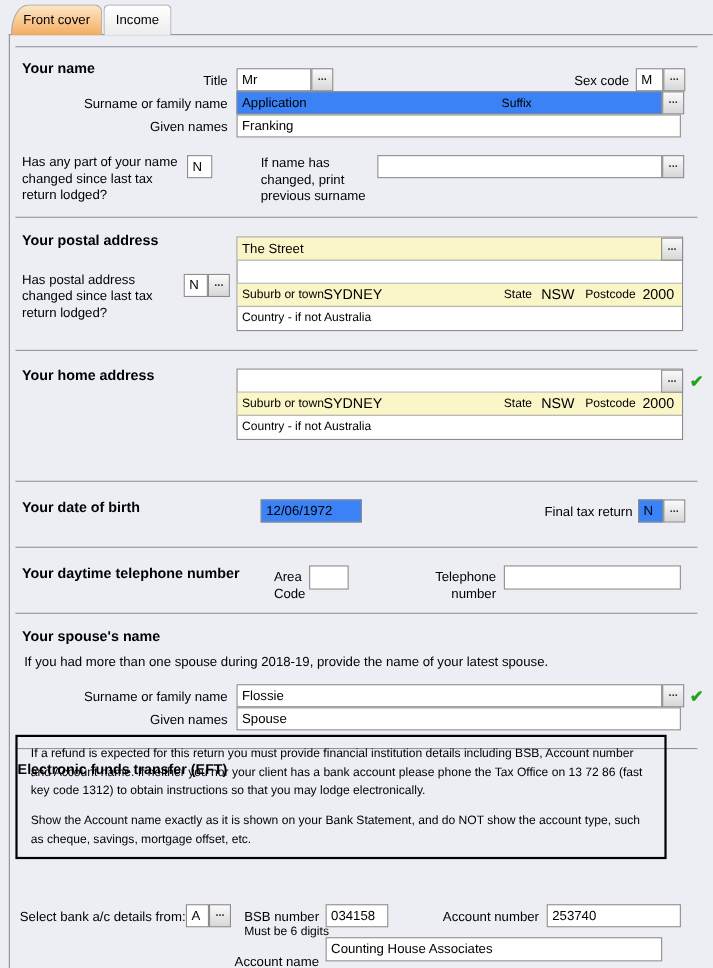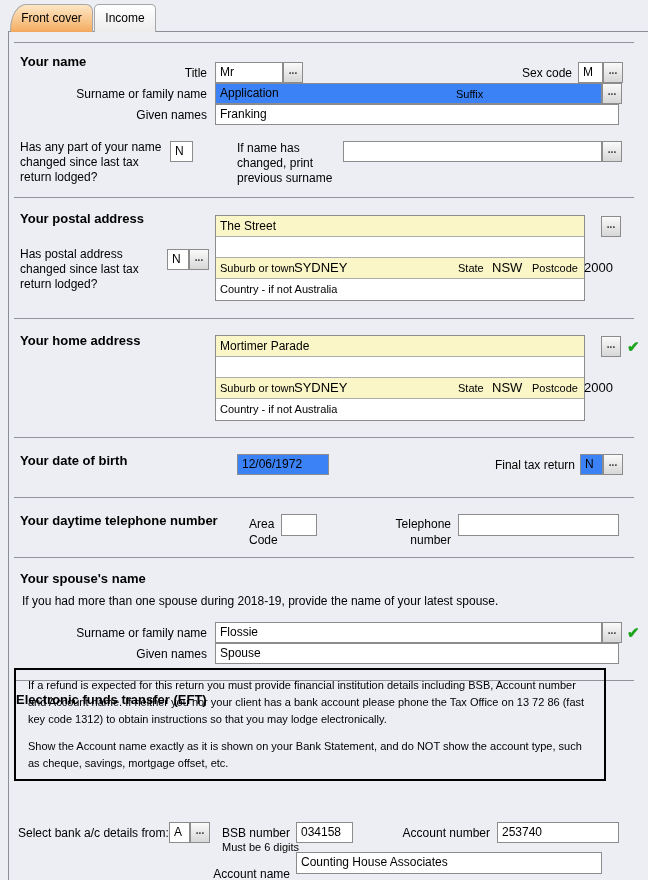--- a/index.html
+++ b/index.html
@@ -13,21 +13,21 @@
   .h{position:absolute;font-weight:bold;font-size:13px;color:#000;}
   .lbl{position:absolute;font-size:12px;color:#000;}
   .lblr{position:absolute;font-size:12px;color:#000;text-align:right;}
   .small{font-size:11px;}
   .fld{position:absolute;height:21px;box-sizing:border-box;border:1px solid #8c8c8c;background:#fff;font-size:12px;line-height:19px;padding-left:4px;overflow:hidden;white-space:nowrap;}
   .yellow{background:#3b82f6;}
   .dots{position:absolute;width:20px;height:21px;box-sizing:border-box;border:1px solid #8c8c8c;background:linear-gradient(#fafafa,#d7d7d7);font-size:10px;font-weight:bold;text-align:center;line-height:16px;color:#333;cursor:pointer;}
   .sep{position:absolute;left:14px;width:620px;height:1px;background:#8f949b;}
   .check{position:absolute;color:#1ea51e;font-size:15px;font-weight:bold;}
   
-  .ablock{position:absolute;left:215px;width:370px;box-sizing:border-box;border:1px solid #8c8c8c;background:#fff;}
+  .ablock{position:absolute;left:215px;width:406px;box-sizing:border-box;border:1px solid #8c8c8c;background:#fff;}
   .arow{position:relative;height:21px;box-sizing:border-box;border-bottom:1px solid #adadad;font-size:12px;line-height:20px;}
   .arow:last-child{border-bottom:none;}
   .ay{background:#faf6c8;}
   .arow .v{position:absolute;top:0;font-size:13px;line-height:20px;}
   .arow .sl{position:absolute;top:0;font-size:11px;line-height:20px;color:#000;}
   
   .eftbox{position:absolute;left:14px;top:668px;width:592px;box-sizing:border-box;border:2px solid #000;padding:7px 12px;font-size:11px;line-height:17px;color:#000;}
   .eftbox p{margin:0 0 10px 0;}
   .eftbox p:last-child{margin:0;}
 </style>
@@ -92,23 +92,20 @@
     <span class="sl" style="left:4px;">Country - if not Australia</span>
     <span class="v" style="left:140px;font-size:12px;"></span>
   </div>
 </div>
 <div class="dots" style="left:601px;top:216px;">...</div>
 
 <div class="sep" style="top:318px;"></div>
 <div class="h" style="left:20px;top:333px;">Your home address</div>
 
 <div class="ablock" style="top:335px;">
-  <div class="arow ay">
-    <span class="v" style="left:4px;font-size:12px;">Mortimer Parade</span>
-  </div>
   <div class="arow">
     <span class="v" style="left:4px;font-size:12px;"></span>
   </div>
   <div class="arow ay">
     <span class="sl" style="left:4px;">Suburb or town</span>
     <span class="v" style="left:78px;">SYDNEY</span>
     <span class="sl" style="left:242px;">State</span>
     <span class="v" style="left:276px;">NSW</span>
     <span class="sl" style="left:316px;">Postcode</span>
     <span class="v" style="left:368px;">2000</span>

